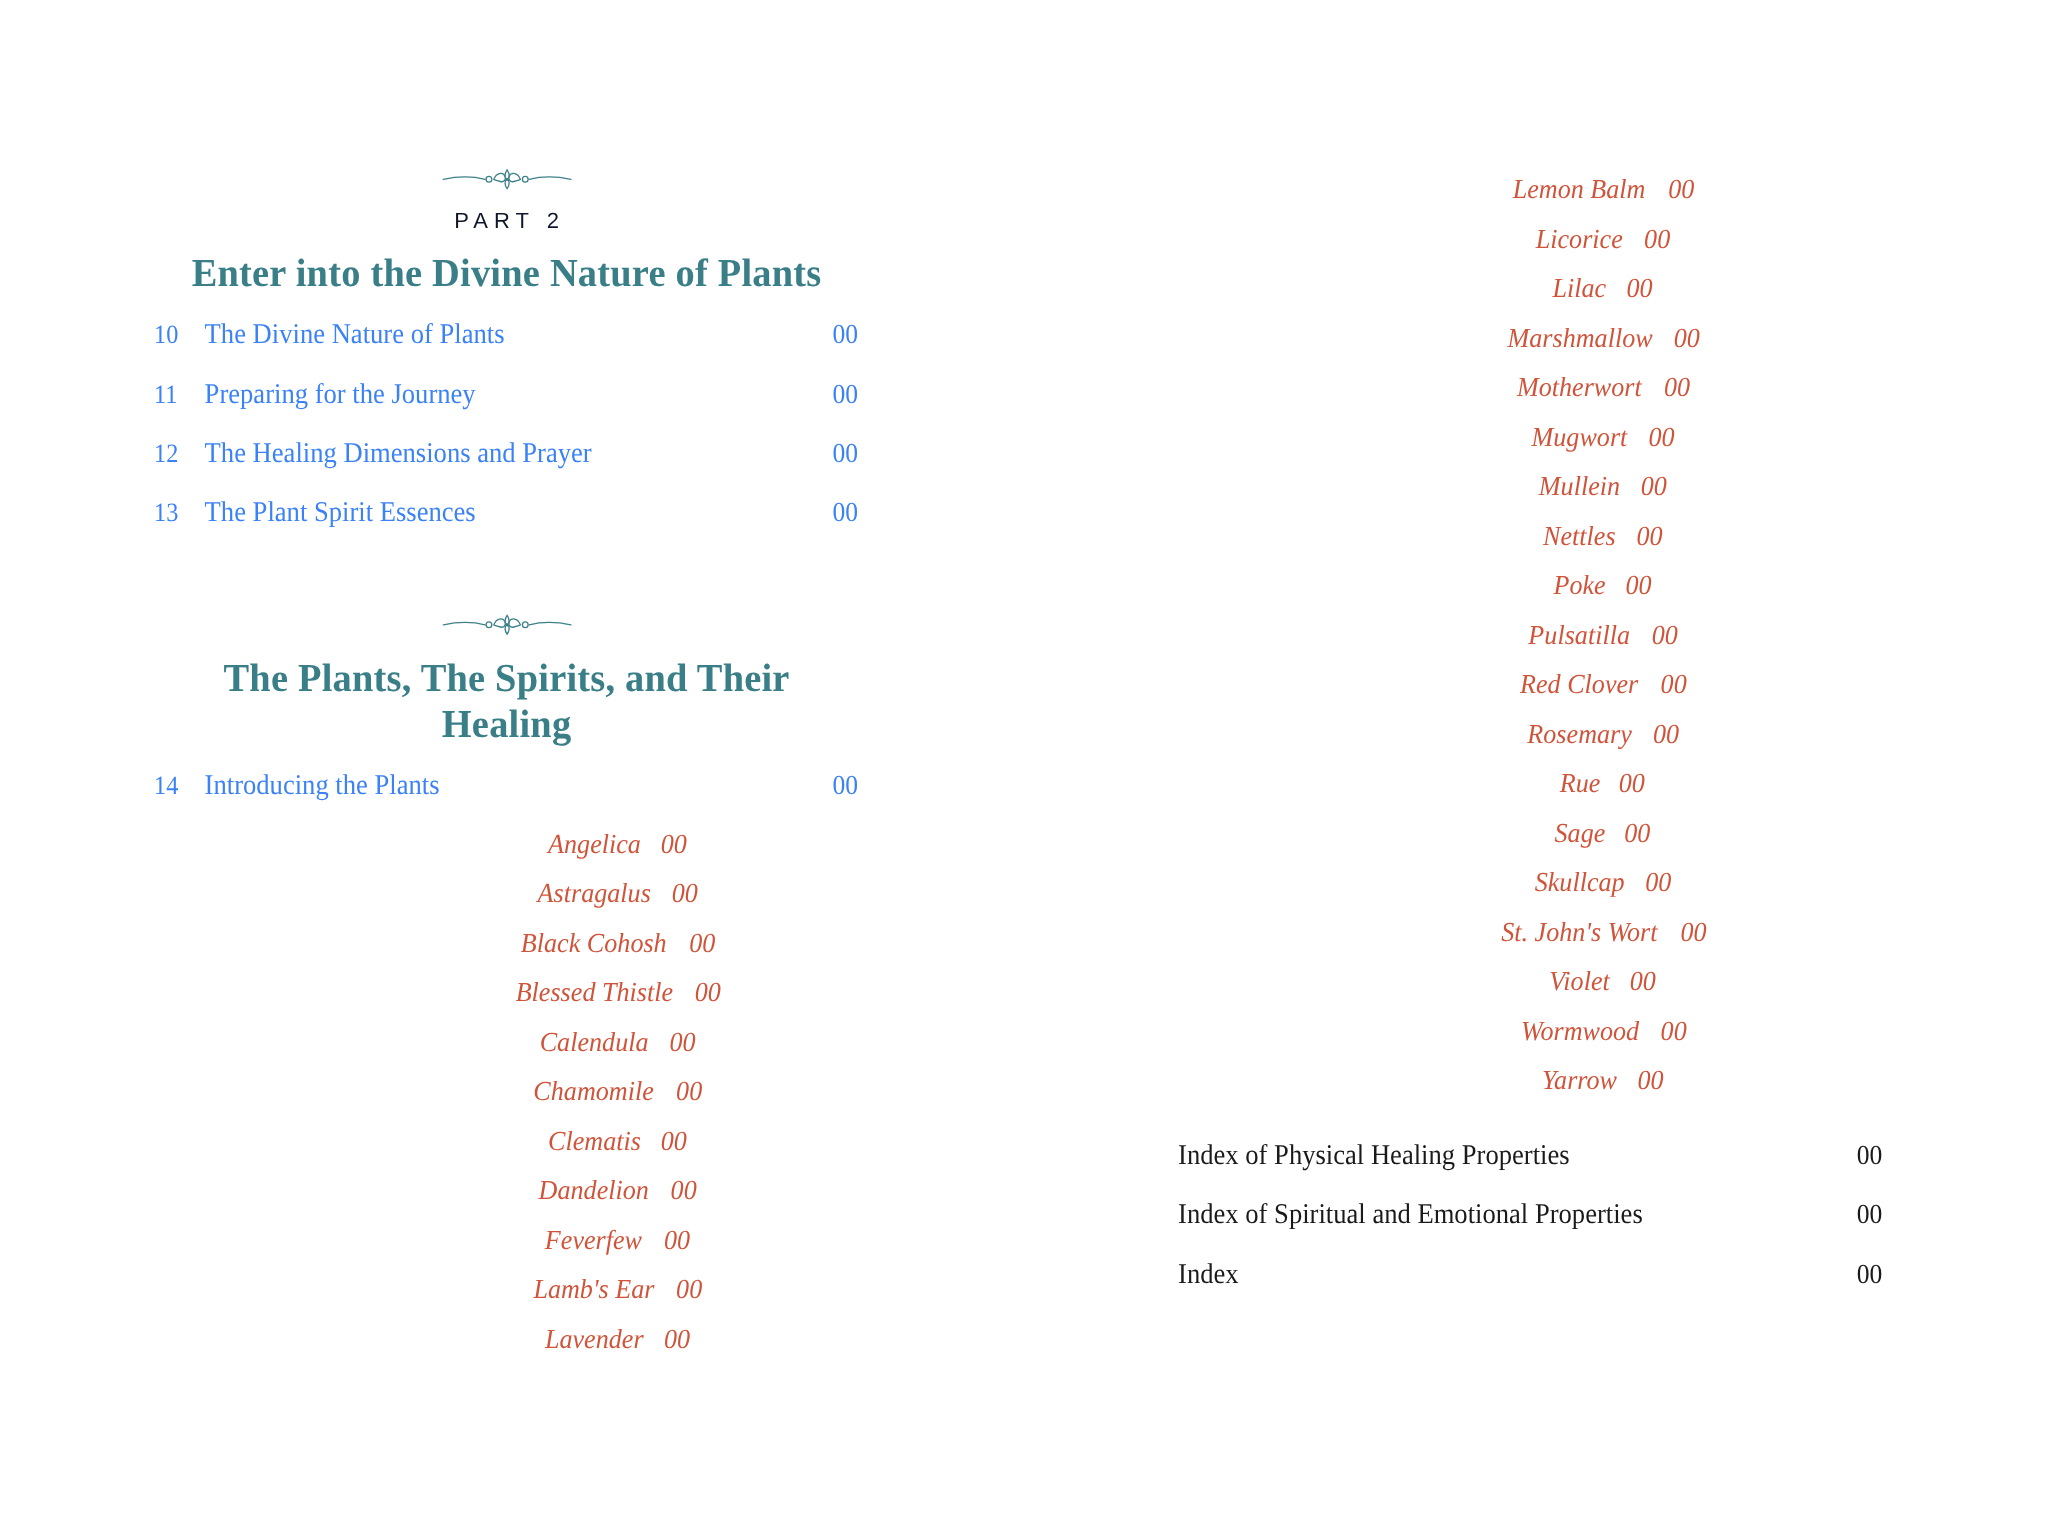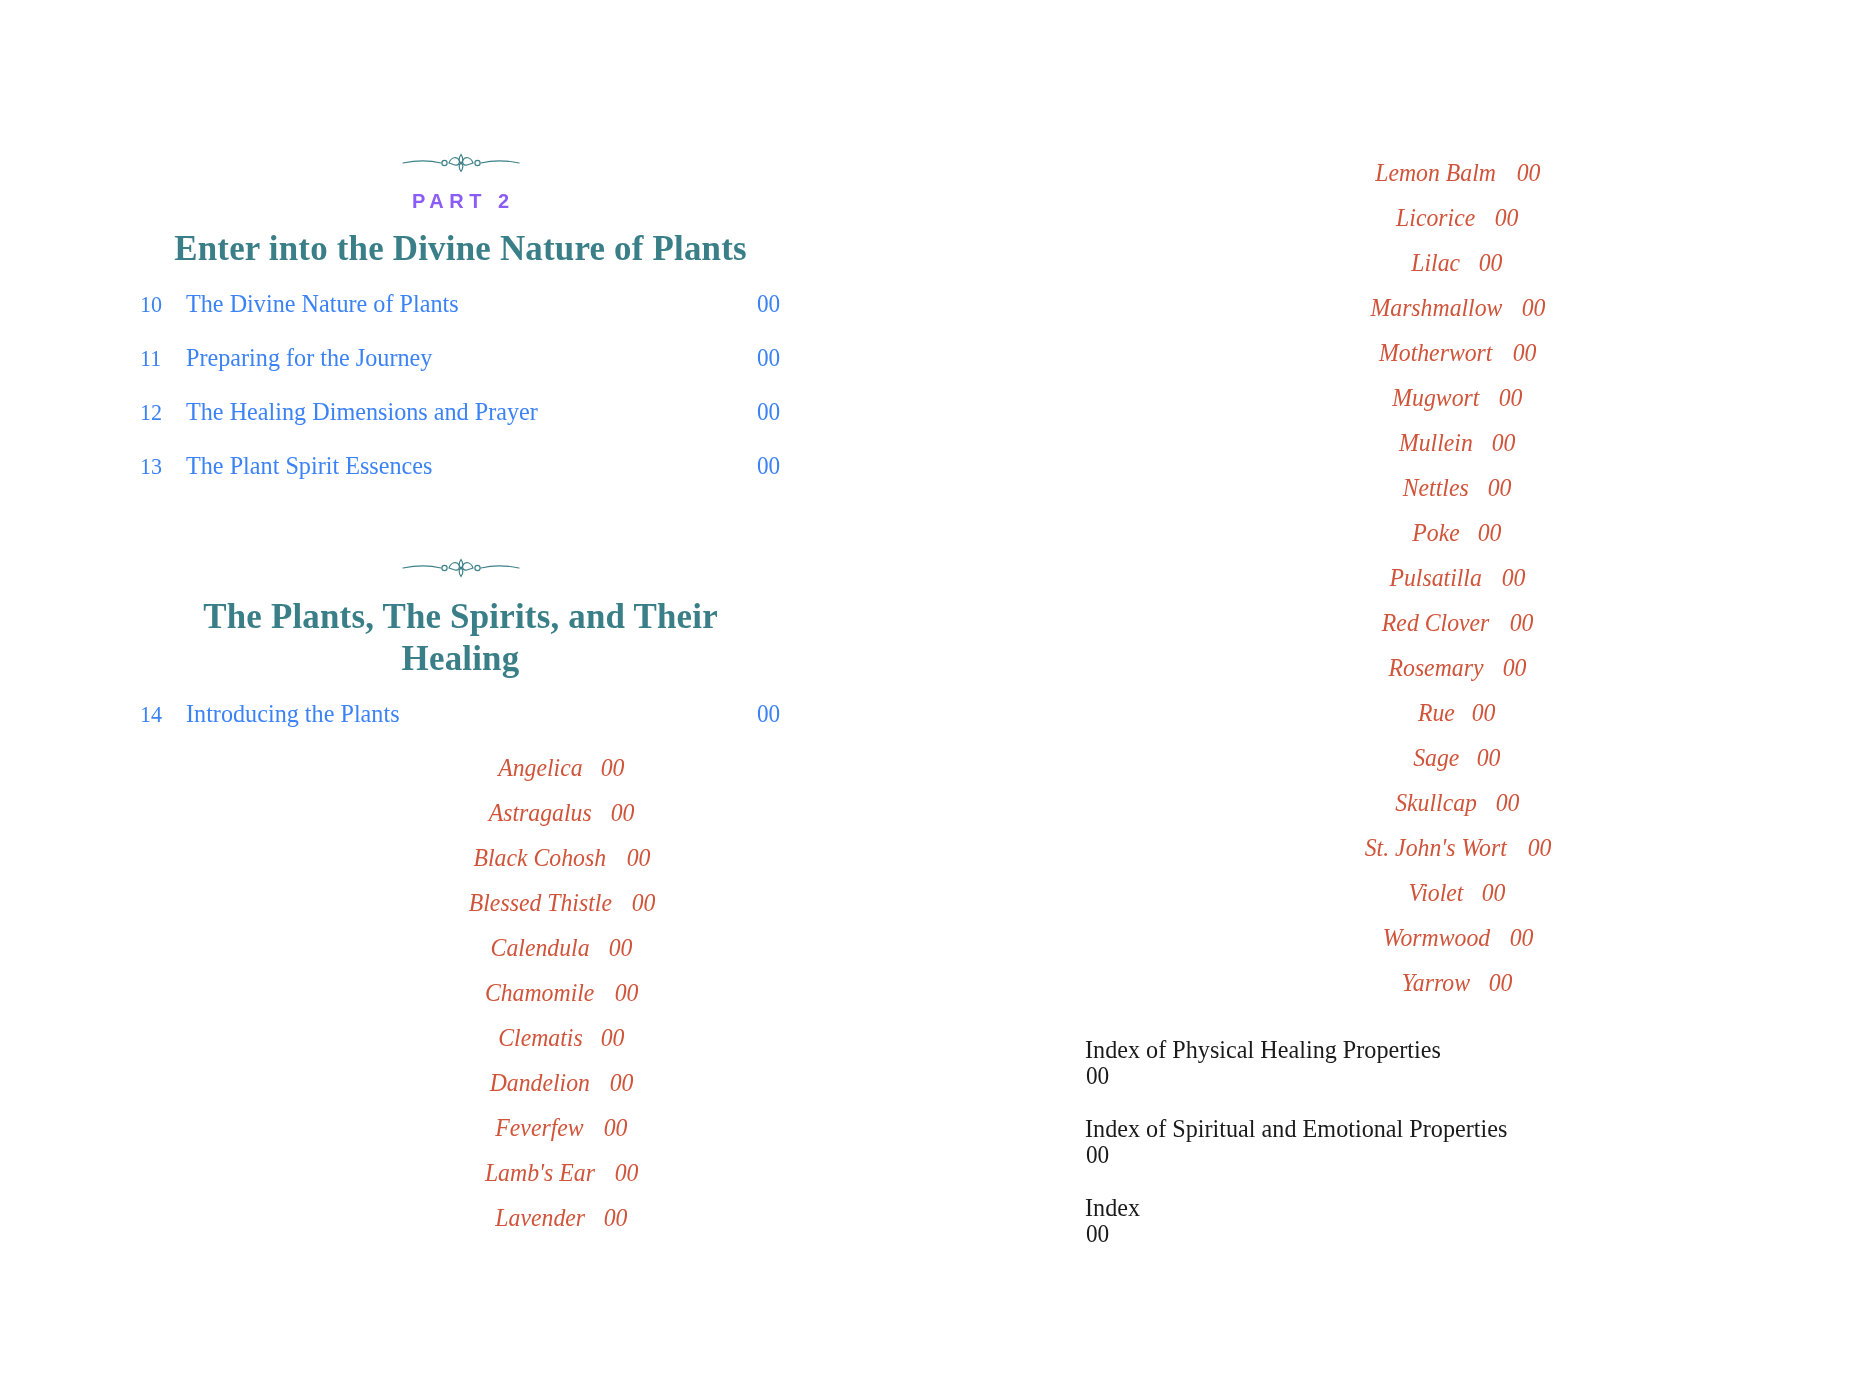--- a/index.html
+++ b/index.html
@@ -31,25 +31,25 @@
     align-items:center;
     justify-content:center;
     height:26px;
     margin:0 0 14px 0;
   }
   .ornament svg{display:block;}
 
   
   .part-label{
     text-align:center;
-    color:#8b5cf6;
+    color:#0f172a;
     font-family:"Liberation Sans",sans-serif;
     font-size:20px;
     letter-spacing:5.5px;
-    font-weight:700;
+    font-weight:400;
     margin:0 0 14px 0;
     text-indent:5.5px;
   }
 
   
   .part-title{
     text-align:center;
     color:#3a7f88;
     font-family:"Liberation Serif",serif;
     font-weight:700;
@@ -115,21 +115,20 @@
 
   
   .index-block{margin-top:42px;}
   .index-row{
     display:flex;
     align-items:baseline;
     color:#1a1a1a;
     font-size:26px;
     line-height:1;
     margin-bottom:28px;
-    flex-direction:column;
   }
   .index-title{
     flex:1 1 auto;
     transform:scaleX(0.93);
     transform-origin:left center;
     white-space:nowrap;
   }
   .index-page{
     flex:0 0 auto;
     margin-left:14px;

